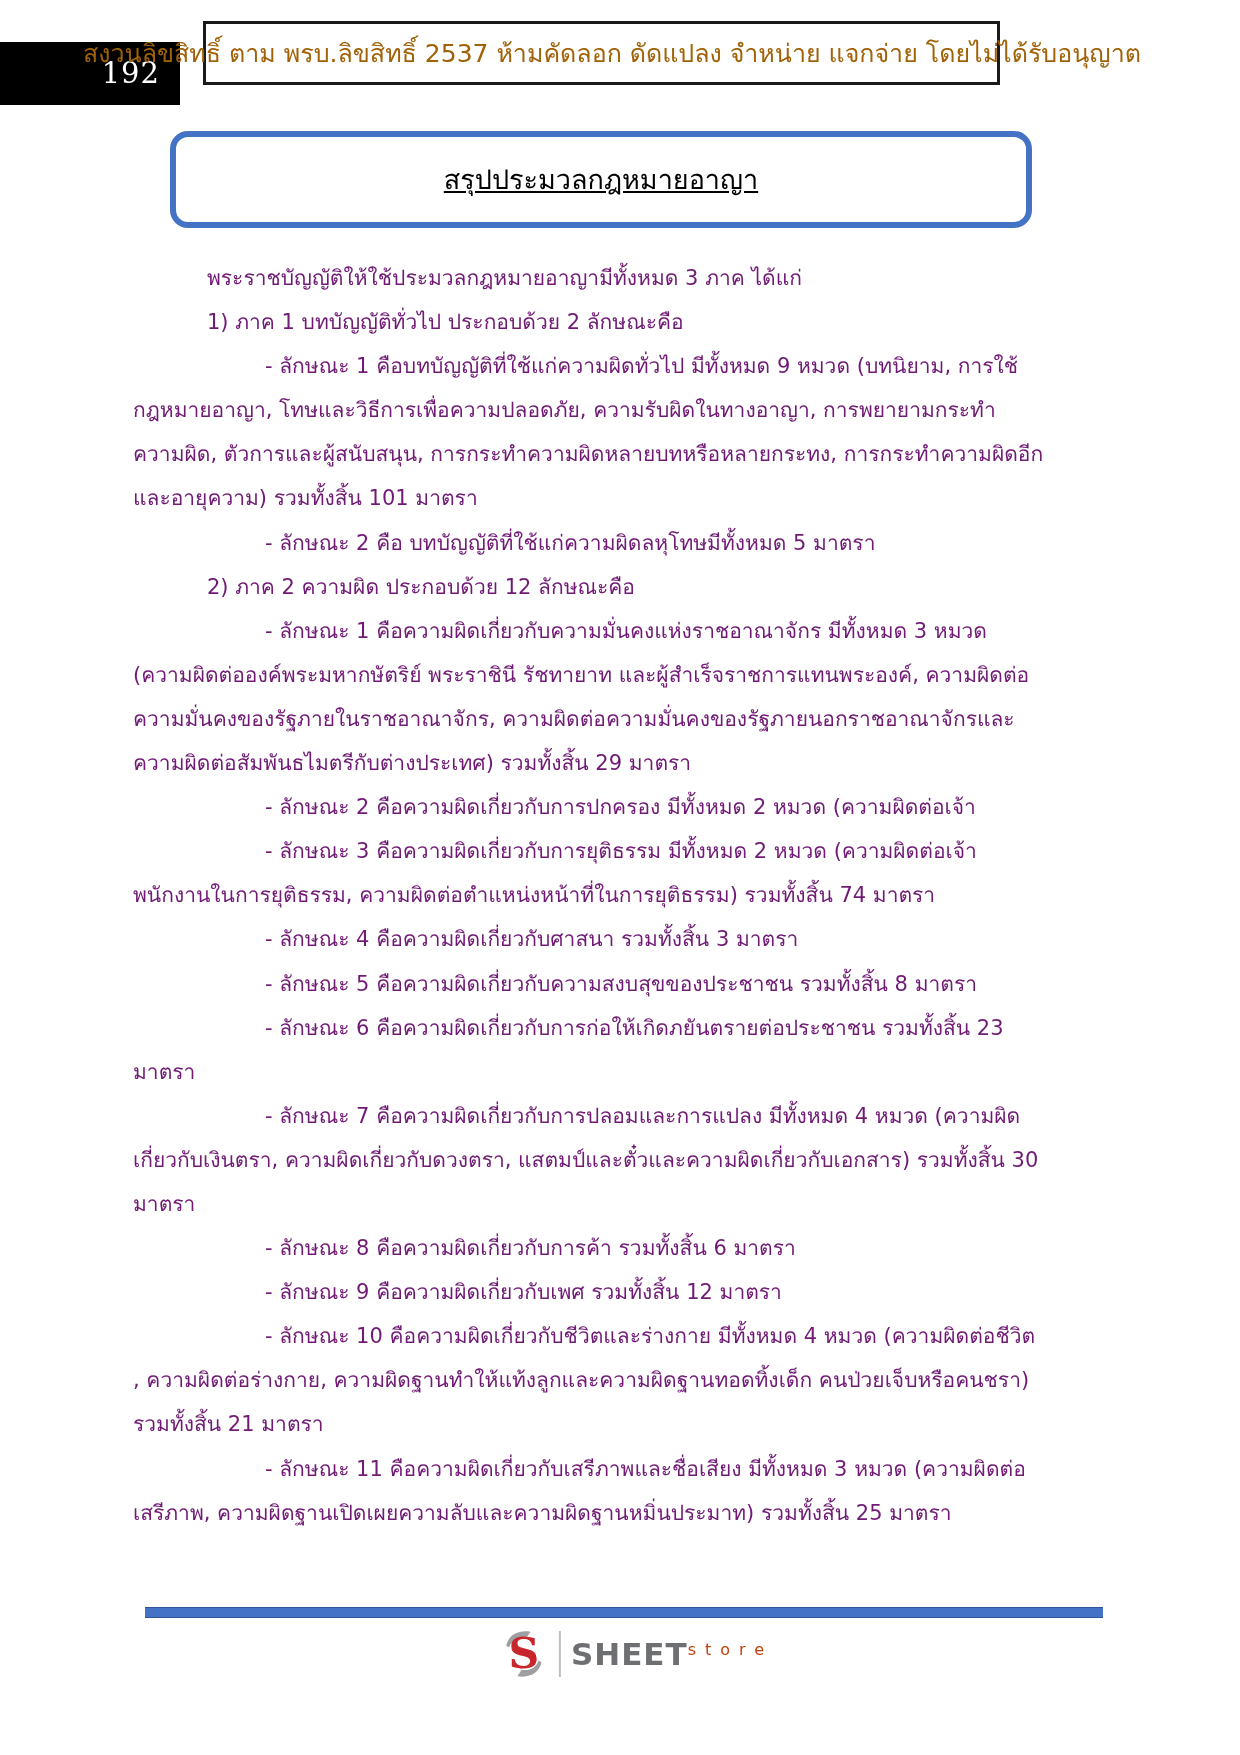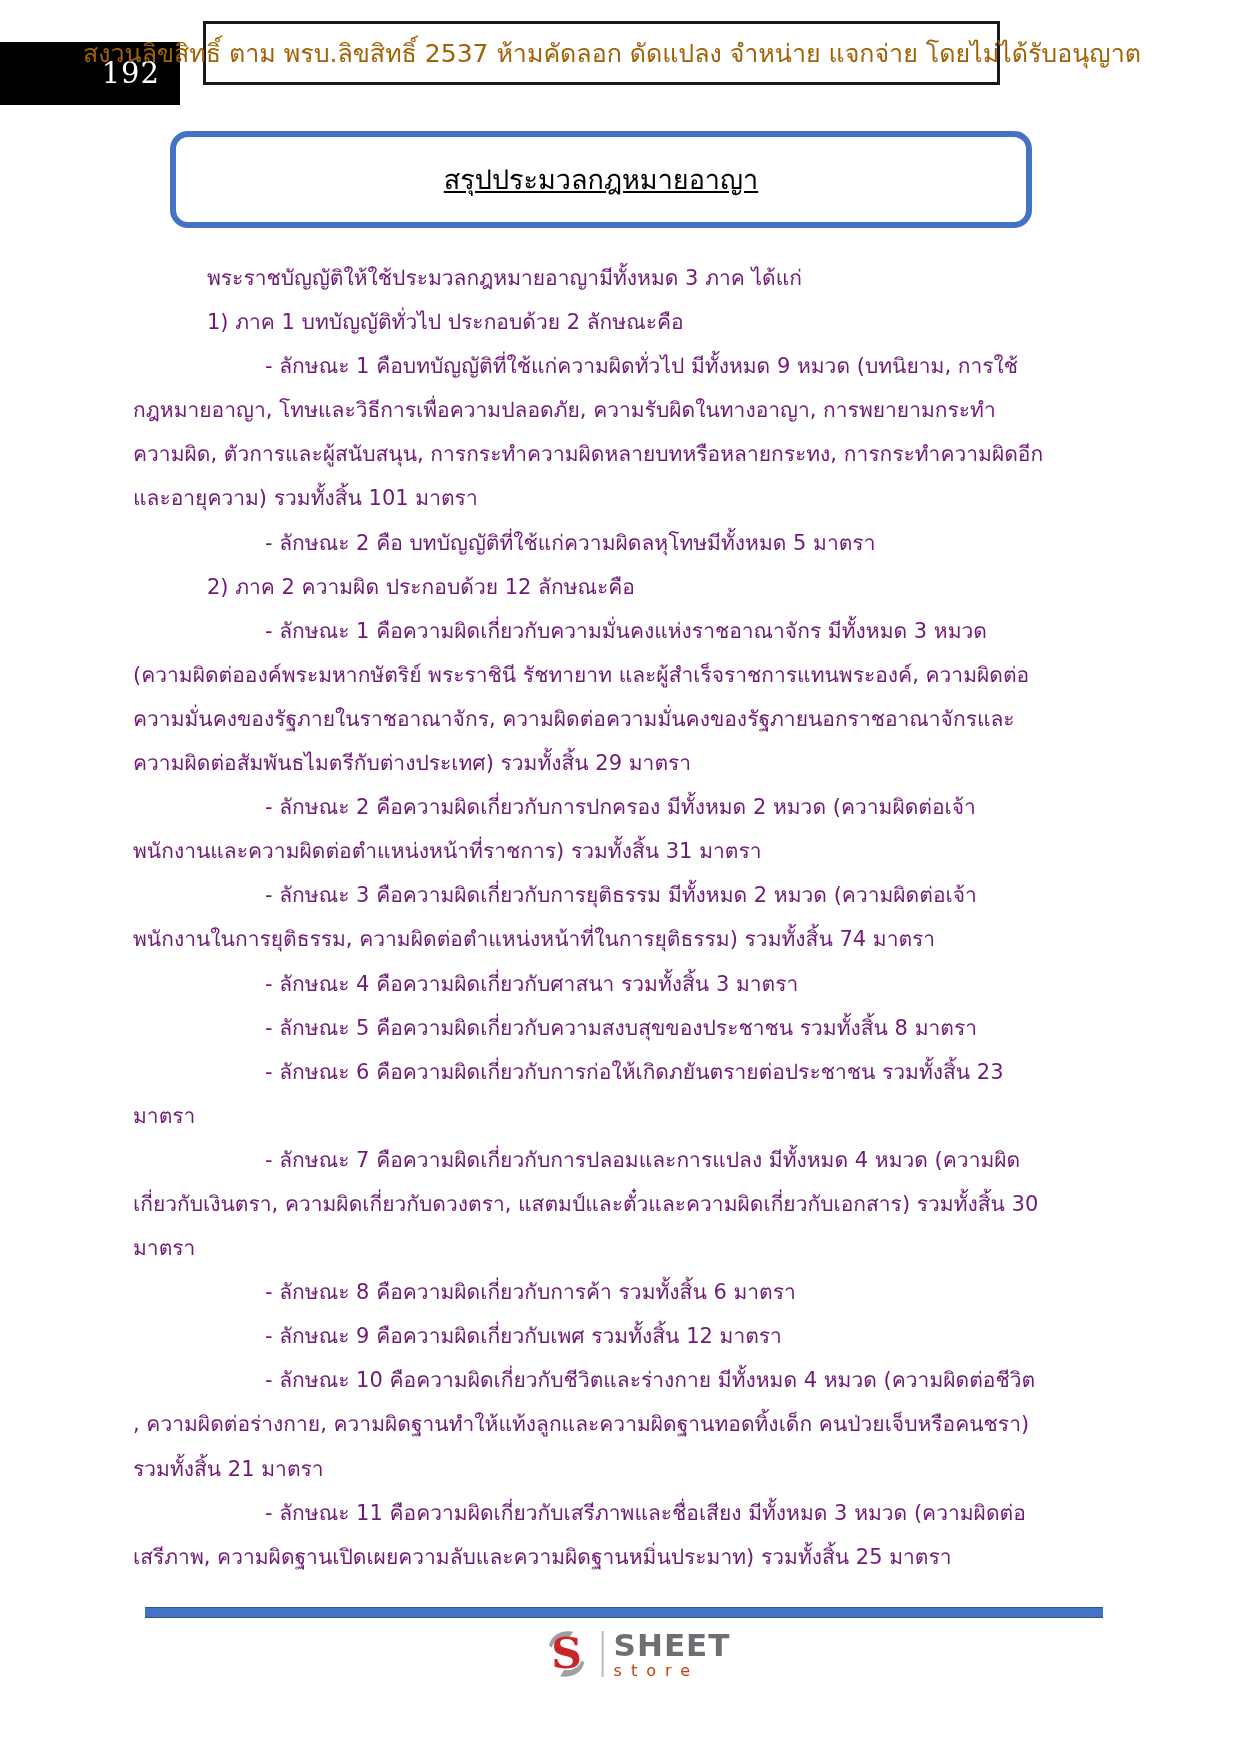--- a/index.html
+++ b/index.html
@@ -53,21 +53,21 @@
     background:#4472c4;border-top:1px solid #2f5597;border-bottom:1px solid #2f5597;
     box-sizing:border-box;
   }
   .footer-logo{
     position:absolute;left:636px;top:1628px;
     transform:translateX(-50%);
     display:flex;align-items:center;gap:10px;
   }
   .logo-icon{display:block;}
   .logo-divider{width:2px;height:46px;background:#bcbdbf;}
-  .logo-textblock{display:flex;flex-direction:column;justify-content:center;}
+  .logo-textblock{display:flex;flex-direction:row;justify-content:center;}
   .logo-name{
     font-size:31px;font-weight:bold;color:#6e6f72;
     letter-spacing:1px;line-height:30px;
   }
   .logo-subtitle{
     font-size:16px;color:#c2410c;letter-spacing:9px;
     line-height:16px;margin-top:3px;
   }
 </style>
 </head>
@@ -94,21 +94,20 @@
       <div class="line ind0">กฎหมายอาญา, โทษและวิธีการเพื่อความปลอดภัย, ความรับผิดในทางอาญา, การพยายามกระทำ</div>
       <div class="line ind0">ความผิด, ตัวการและผู้สนับสนุน, การกระทำความผิดหลายบทหรือหลายกระทง, การกระทำความผิดอีก</div>
       <div class="line ind0">และอายุความ) รวมทั้งสิ้น 101 มาตรา</div>
       <div class="line ind2">- ลักษณะ 2 คือ บทบัญญัติที่ใช้แก่ความผิดลหุโทษมีทั้งหมด 5 มาตรา</div>
       <div class="line ind1">2) ภาค 2 ความผิด ประกอบด้วย 12 ลักษณะคือ</div>
       <div class="line ind2">- ลักษณะ 1 คือความผิดเกี่ยวกับความมั่นคงแห่งราชอาณาจักร มีทั้งหมด 3 หมวด</div>
       <div class="line ind0">(ความผิดต่อองค์พระมหากษัตริย์ พระราชินี รัชทายาท และผู้สำเร็จราชการแทนพระองค์, ความผิดต่อ</div>
       <div class="line ind0">ความมั่นคงของรัฐภายในราชอาณาจักร, ความผิดต่อความมั่นคงของรัฐภายนอกราชอาณาจักรและ</div>
       <div class="line ind0">ความผิดต่อสัมพันธไมตรีกับต่างประเทศ) รวมทั้งสิ้น 29 มาตรา</div>
       <div class="line ind2">- ลักษณะ 2 คือความผิดเกี่ยวกับการปกครอง มีทั้งหมด 2 หมวด (ความผิดต่อเจ้า</div>
-      <div class="line ind0">พนักงานและความผิดต่อตำแหน่งหน้าที่ราชการ) รวมทั้งสิ้น 31 มาตรา</div>
       <div class="line ind2">- ลักษณะ 3 คือความผิดเกี่ยวกับการยุติธรรม มีทั้งหมด 2 หมวด (ความผิดต่อเจ้า</div>
       <div class="line ind0">พนักงานในการยุติธรรม, ความผิดต่อตำแหน่งหน้าที่ในการยุติธรรม) รวมทั้งสิ้น 74 มาตรา</div>
       <div class="line ind2">- ลักษณะ 4 คือความผิดเกี่ยวกับศาสนา รวมทั้งสิ้น 3 มาตรา</div>
       <div class="line ind2">- ลักษณะ 5 คือความผิดเกี่ยวกับความสงบสุขของประชาชน รวมทั้งสิ้น 8 มาตรา</div>
       <div class="line ind2">- ลักษณะ 6 คือความผิดเกี่ยวกับการก่อให้เกิดภยันตรายต่อประชาชน รวมทั้งสิ้น 23</div>
       <div class="line ind0">มาตรา</div>
       <div class="line ind2">- ลักษณะ 7 คือความผิดเกี่ยวกับการปลอมและการแปลง มีทั้งหมด 4 หมวด (ความผิด</div>
       <div class="line ind0">เกี่ยวกับเงินตรา, ความผิดเกี่ยวกับดวงตรา, แสตมป์และตั๋วและความผิดเกี่ยวกับเอกสาร) รวมทั้งสิ้น 30</div>
       <div class="line ind0">มาตรา</div>
       <div class="line ind2">- ลักษณะ 8 คือความผิดเกี่ยวกับการค้า รวมทั้งสิ้น 6 มาตรา</div>

